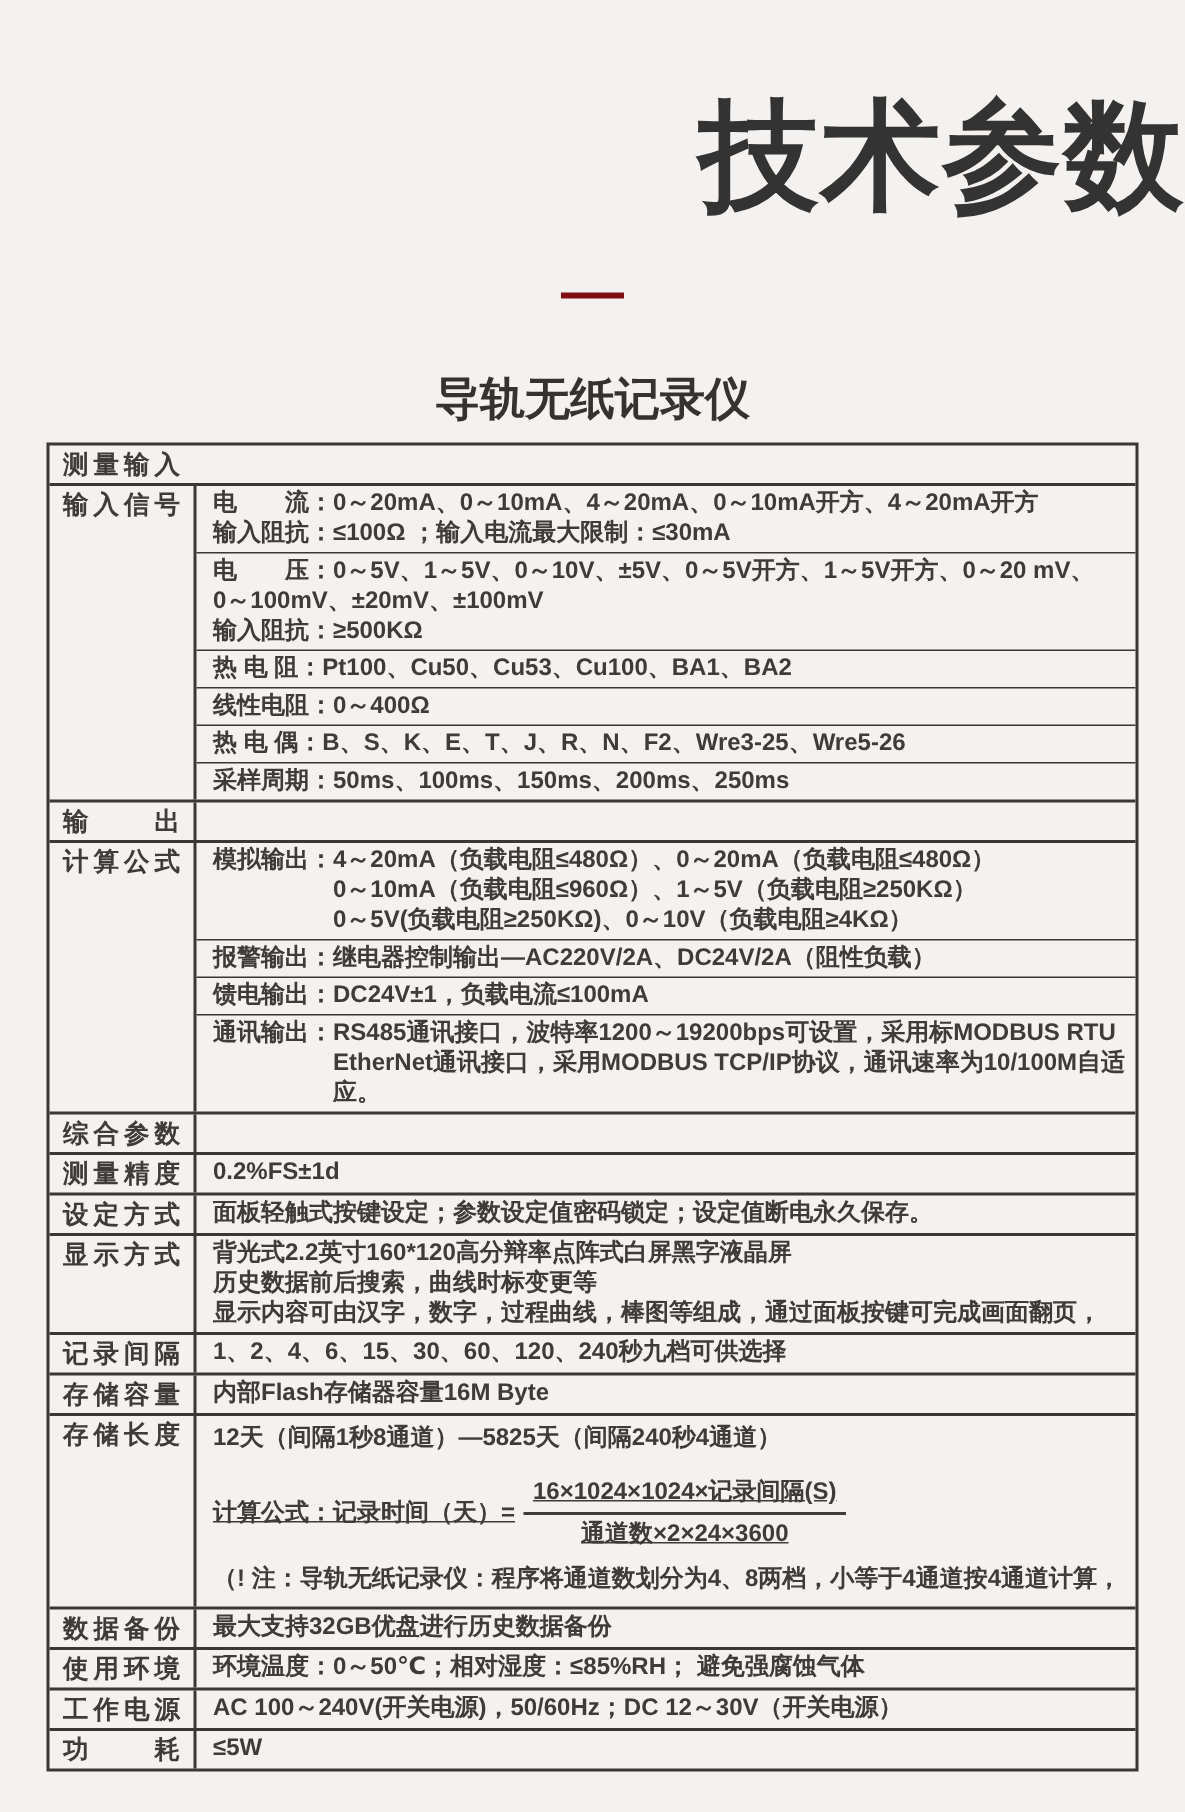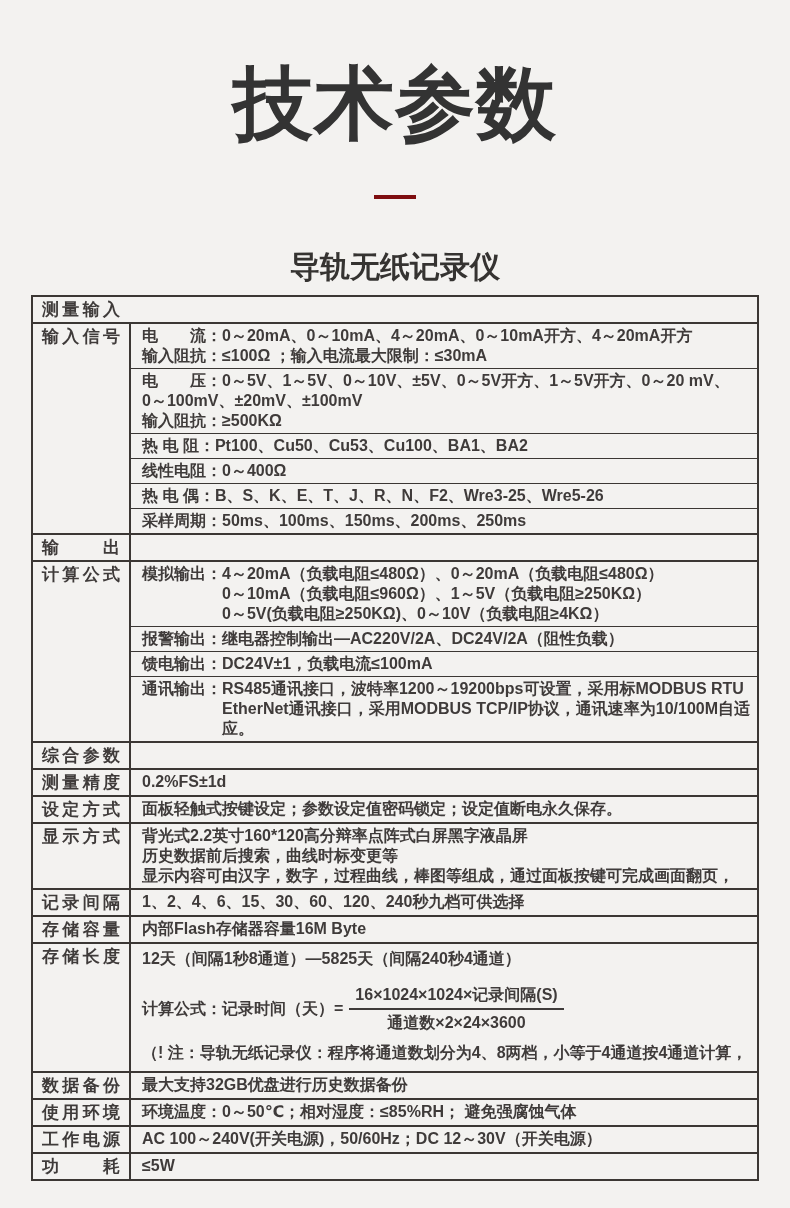--- a/index.html
+++ b/index.html
@@ -6,21 +6,21 @@
     --bg:#f3f2f0; --text:#3f3b3a; --title:#333333; --border:#3b3734; --accent:#7e0e10;
   }
   *{box-sizing:border-box;}
   html,body{margin:0;padding:0;}
   body{
     width:790px;height:1208px;overflow:hidden;
     background:var(--bg);color:var(--text);
     font-family:"Liberation Sans","DejaVu Sans",sans-serif;
   }
   .title{
-    margin:62px 0 0;text-align:center;
+    margin:62px 0 0;text-align:right;
     font-size:80px;line-height:84px;font-weight:900;
     color:var(--title);letter-spacing:1px;
   }
   .accent{width:42px;height:4px;background:var(--accent);margin:49px auto 0;}
   .subtitle{
     margin:50px 0 0;text-align:center;
     font-size:30px;line-height:36px;font-weight:700;color:#353331;
   }
   .spec-table{
     width:728px;margin:10px auto 0;
@@ -33,21 +33,21 @@
     font-size:17px;font-weight:700;line-height:21px;
     text-align:justify;text-align-last:justify;text-justify:inter-character;
   }
   .tcontent{flex:1;min-width:0;border-left:2px solid var(--border);}
   .tcontent.nodiv{border-left:none;}
   .subrow{padding:2px 4px 2px 11px;}
   .subrow.sep{border-top:1px solid var(--border);}
   .tline{font-size:16px;font-weight:600;line-height:20px;min-height:20px;}
   .tline.ind{padding-left:80px;}
   .subrow.storage{padding:5px 4px 8px 11px;}
-  .formula{display:flex;align-items:center;margin:16px 0 10px;}
+  .formula{display:flex;align-items:center;margin:16px 0 10px;text-decoration:underline;}
   .formula .prefix{font-size:16px;font-weight:600;line-height:20px;}
   .frac{display:inline-block;text-align:center;margin-left:6px;font-size:16px;font-weight:600;}
   .frac .num{display:block;border-bottom:2px solid var(--text);padding:0 6px 3px;line-height:20px;}
   .frac .den{display:block;padding-top:3px;line-height:20px;}
 </style>
 </head>
 <body>
 
 <div class="page">
   <h1 class="title">技术参数</h1>

